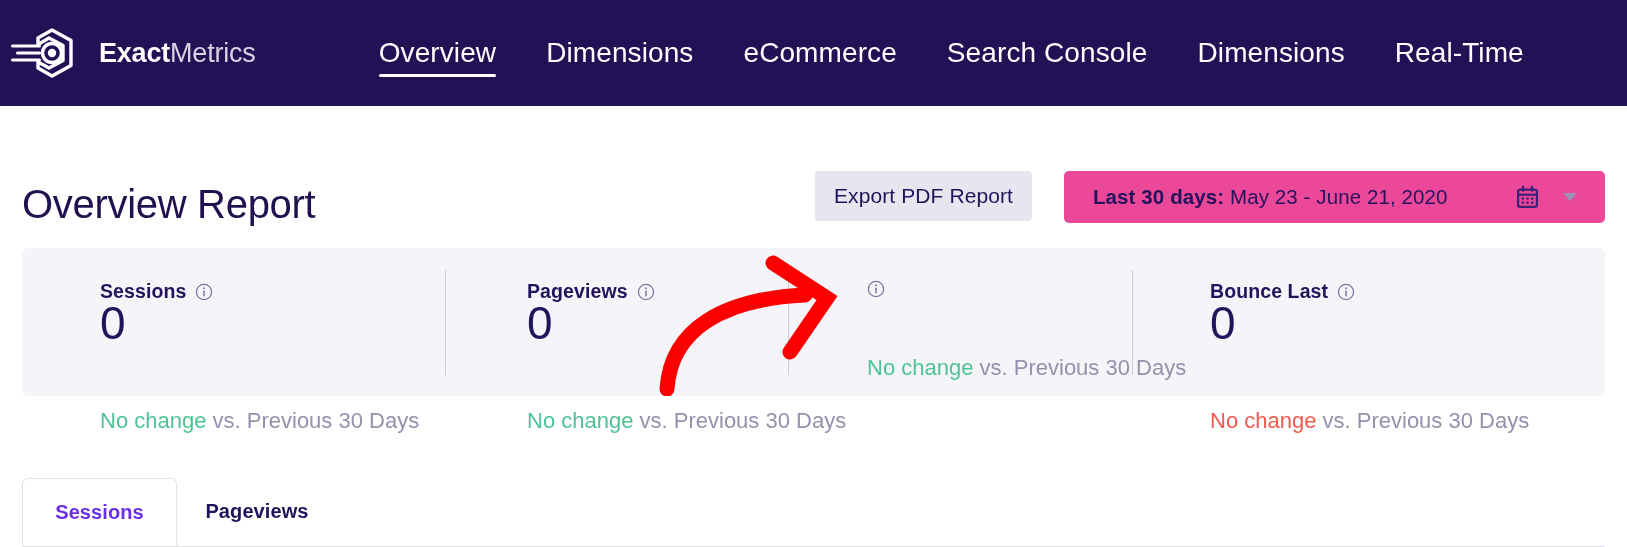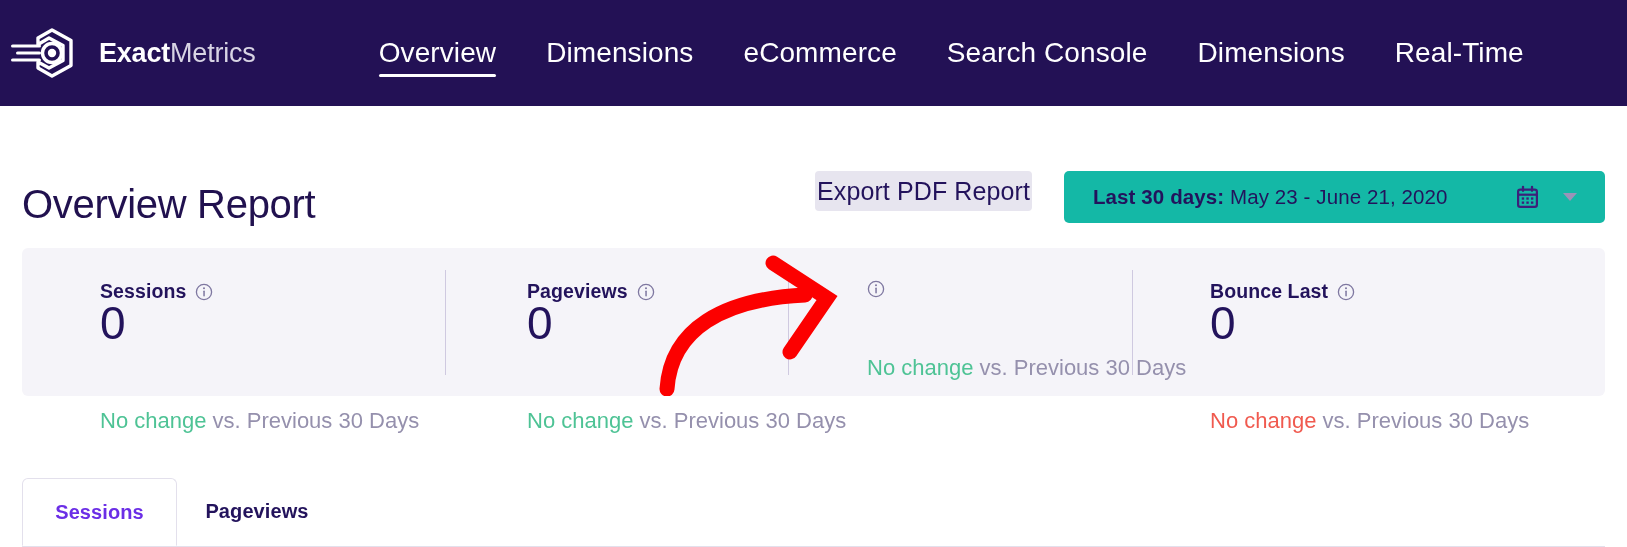--- a/index.html
+++ b/index.html
@@ -95,36 +95,36 @@
     font-size: 40px;
     font-weight: normal;
     color: #21114f;
     letter-spacing: -0.3px;
     margin-top: 18px;
   }
 
   .export-btn {
     position: absolute;
     left: 815px; top: 17px;
-    width: 217px; height: 40px;
+    width: 217px; height: 50px;
     background: #e7e5ef;
     border: none;
     border-radius: 4px;
     color: #23135c;
-    font-size: 25px;
+    font-size: 21px;
     font-family: "Liberation Sans", sans-serif;
     cursor: pointer;
     letter-spacing: 0.1px;
   }
 
   .daterange {
     position: absolute;
     left: 1064px; top: 17px;
     width: 541px; height: 52px;
-    background: #14b8a6;
+    background: #ec4899;
     border-radius: 5px;
     display: flex;
     align-items: center;
     cursor: pointer;
   }
   .daterange-text {
     margin-left: 29px;
     font-size: 20.5px;
     color: #23135c;
     white-space: nowrap;

